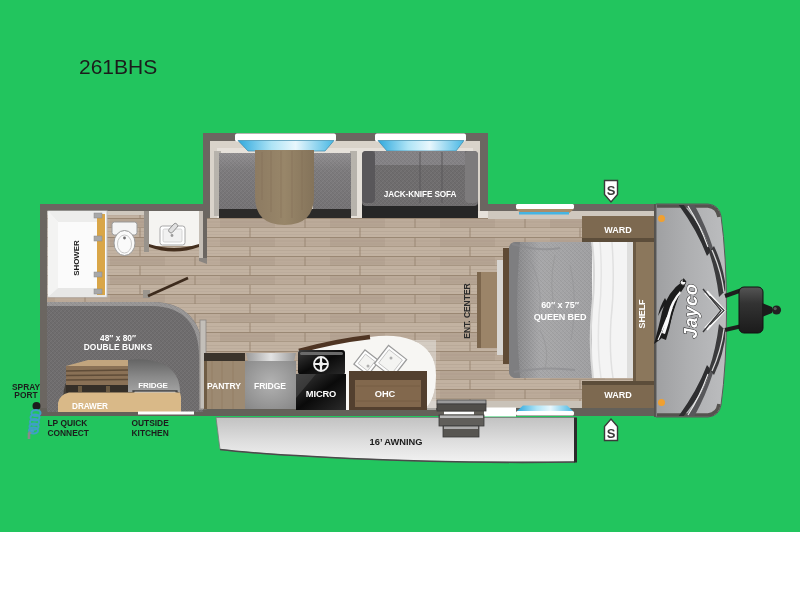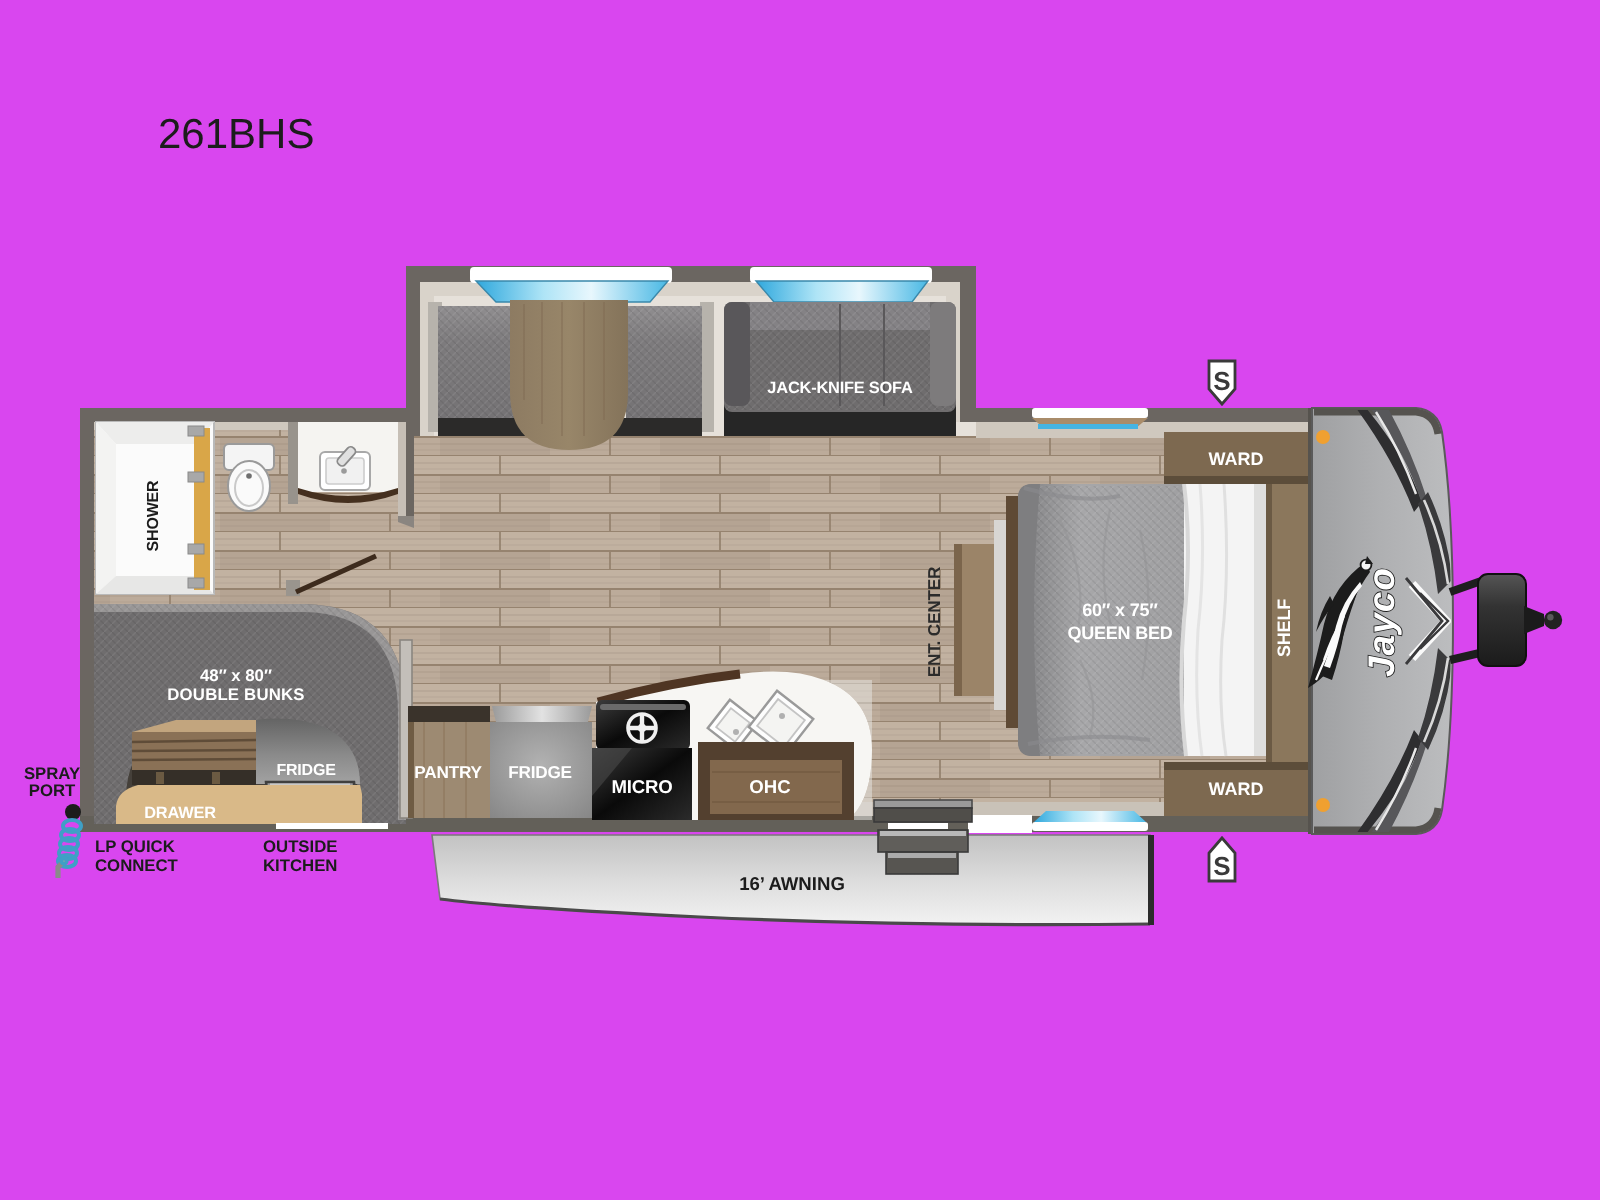--- a/index.html
+++ b/index.html
@@ -1,16 +1,16 @@
 <!DOCTYPE html>
 <html><head>
 <meta charset="utf-8">
 <style>
 html,body{margin:0;padding:0;background:#ffffff;}
-#stage{position:relative;width:800px;height:600px;background:#d946ef;overflow:hidden;}
+#stage{position:relative;width:800px;height:532px;background:#22c55e;overflow:hidden;}
 text{font-family:"Liberation Sans",sans-serif;}
 .lbl{font-family:"Liberation Sans",sans-serif;font-weight:bold;}
 </style>
 </head>
 <body>
 <div id="stage">
 <svg width="800" height="600" viewBox="0 0 800 600" xmlns="http://www.w3.org/2000/svg">
 <defs>
 <pattern id="floor" width="110" height="19" patternUnits="userSpaceOnUse">
   <rect x="0" y="0" width="110" height="19" fill="#bcab9a"></rect>

